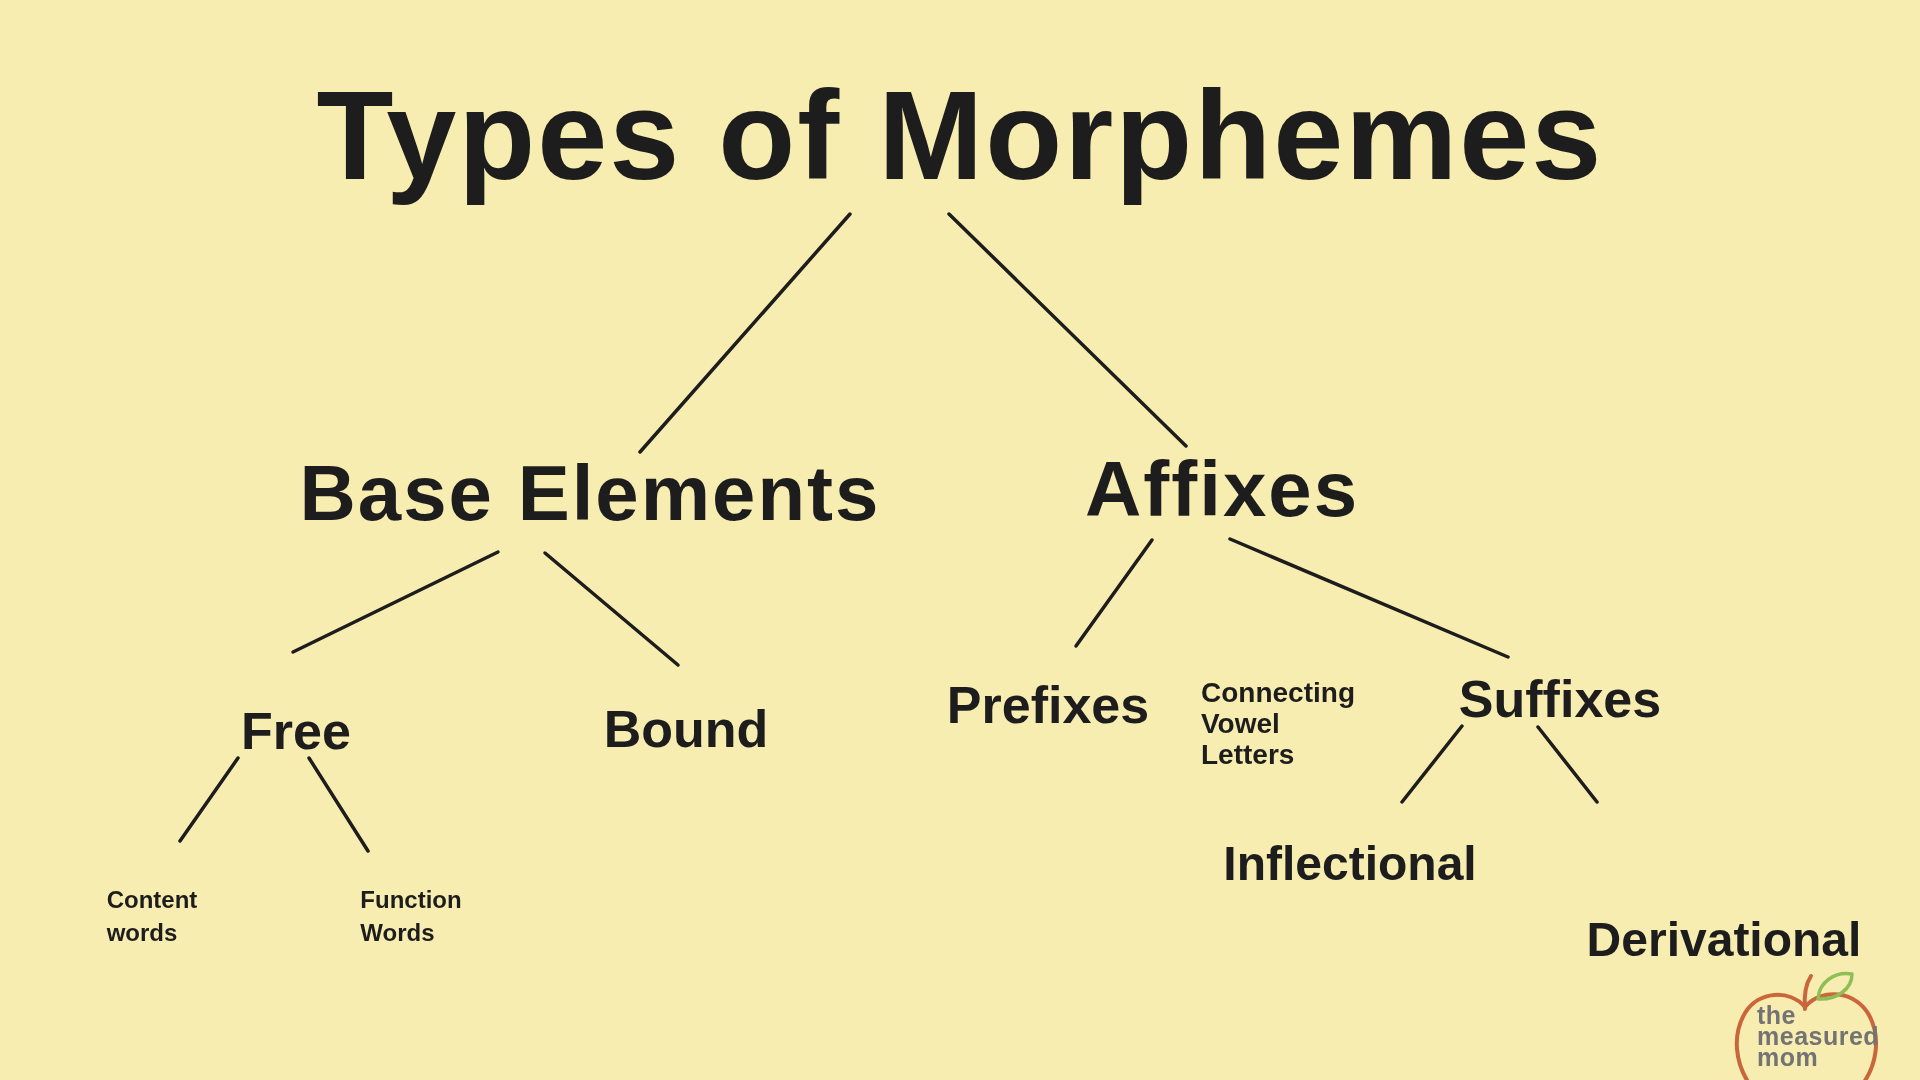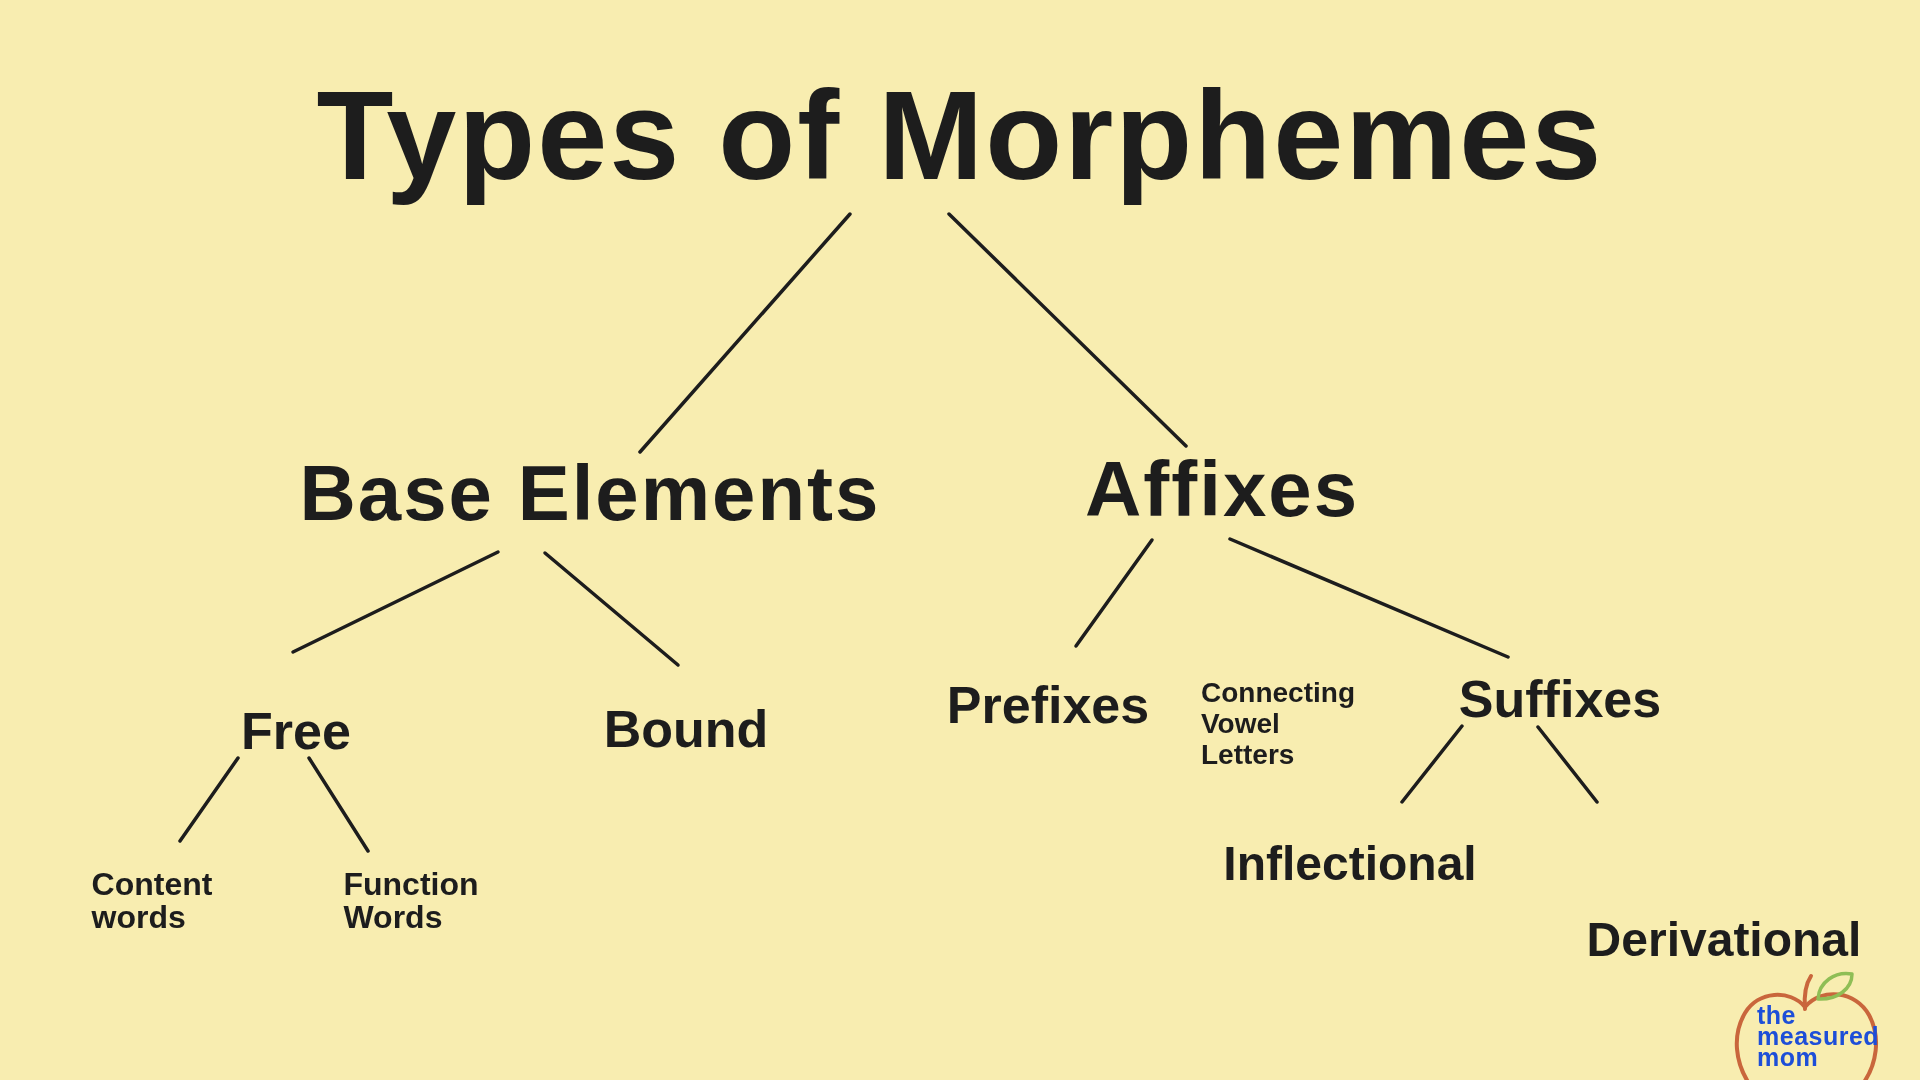--- a/index.html
+++ b/index.html
@@ -13,32 +13,32 @@
   .edges line{stroke:#1d1d1d;stroke-width:3.5;stroke-linecap:round;}
   .node{
     position:absolute;transform:translate(-50%,-50%);
     white-space:nowrap;text-align:left;font-weight:700;color:#1d1d1d;
     line-height:1.05;
   }
   .title{font-size:126px;letter-spacing:2px;font-weight:700;}
   .tier2{font-size:78px;letter-spacing:2px;}
   .tier3{font-size:52px;}
   .tier4{font-size:48px;}
-  .small{font-size:32px;line-height:33px;}
+  .small{font-size:24px;line-height:33px;margin-top:15px;}
   .tiny{font-size:28px;line-height:31px;}
   .small span,.tiny span{display:block;}
   .logo{
     position:absolute;left:1720px;top:955px;width:200px;height:125px;
     overflow:hidden;
   }
   .logo svg{position:absolute;left:0;top:0;}
   .logo-text{
     position:absolute;left:37px;top:50px;
     font-size:25px;line-height:21px;font-weight:700;letter-spacing:0.5px;
-    color:#1d4ed8;
+    color:#737373;
   }
   .logo-text span{display:block;}
 </style>
 </head>
 <body>
 
 <div class="canvas">
 
   <svg class="edges" viewBox="0 0 1920 1080">
     <line x1="850" y1="214" x2="640" y2="452"></line>

